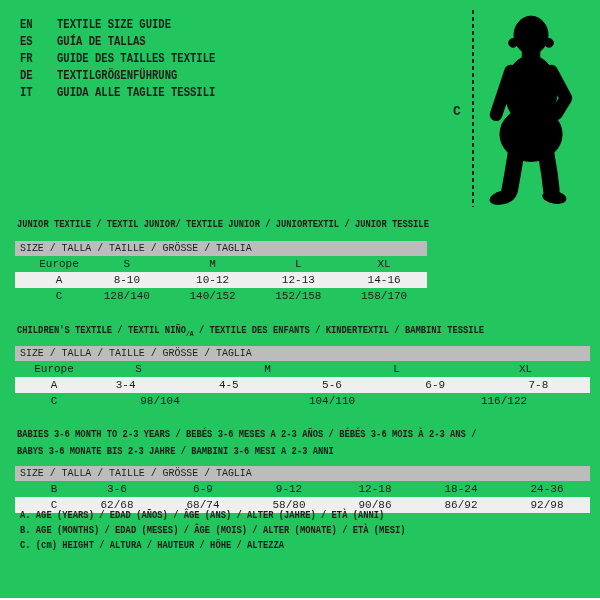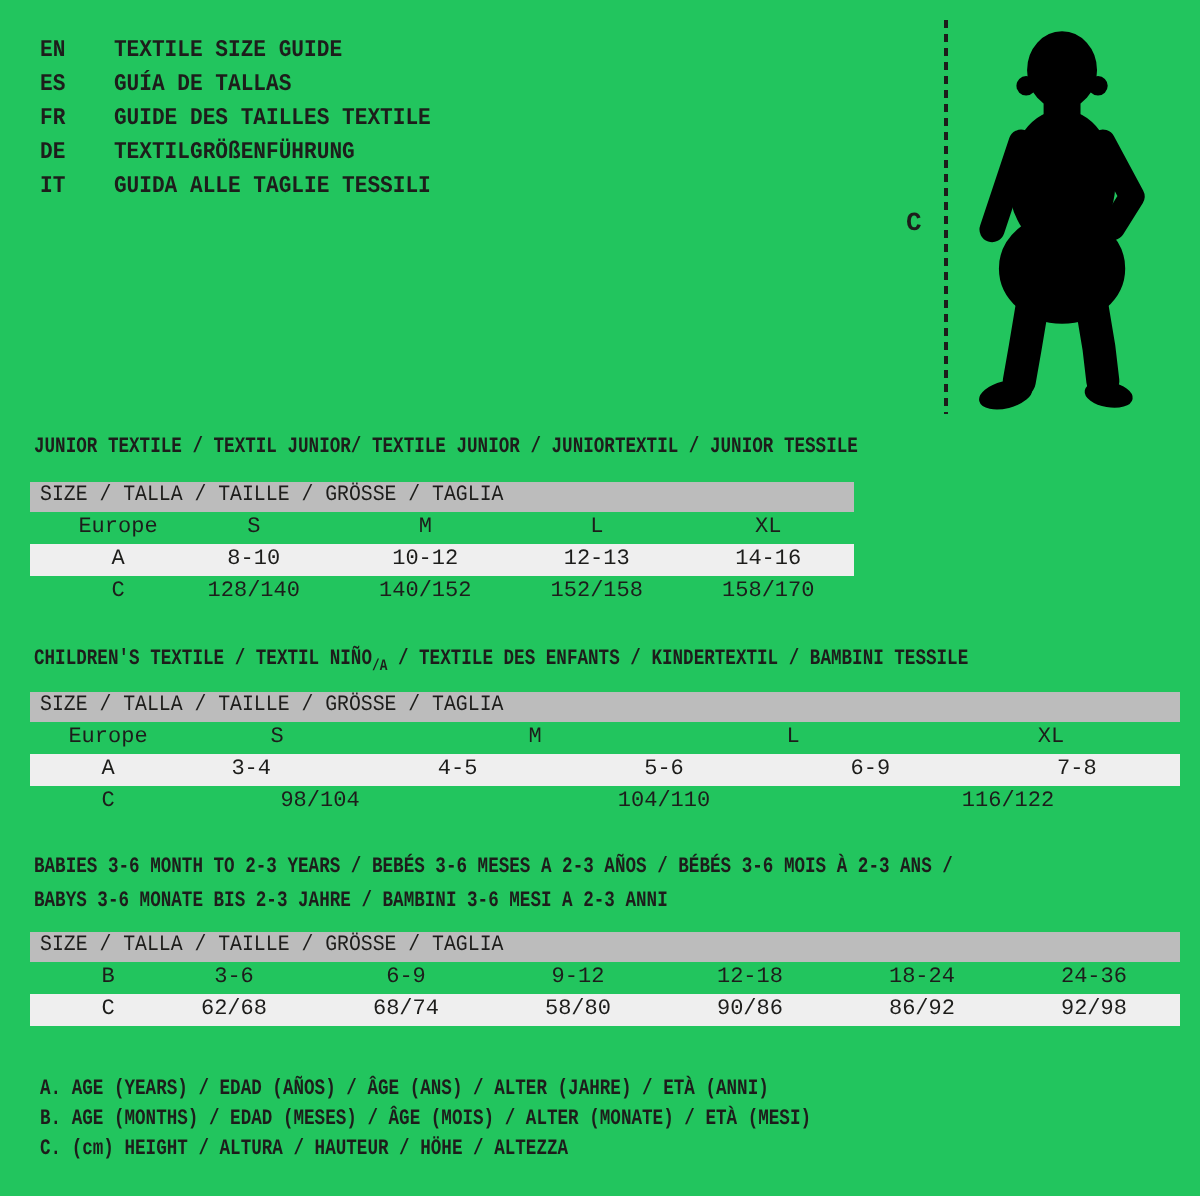--- a/index.html
+++ b/index.html
@@ -27,21 +27,21 @@
   .thead{height:15px;line-height:15px;background:var(--bar-bg,#bcbcbc);padding-left:5px;
     white-space:nowrap;overflow:hidden;}
   .thead span{display:inline-block;transform:scaleX(0.9);transform-origin:0 50%;}
   .trow{display:flex;height:16px;line-height:16px;}
   .trow.shaded{background:var(--alt-bg,#efefef);}
   .trow .rlabel{padding-left:5px;text-align:center;margin-left:14px;}
   .t-wide .rlabel{width:40px;flex:0 0 40px;}
   .t-narrow .rlabel{width:50px;flex:0 0 50px;}
   .trow .cell{flex:1;text-align:center;}
   
-  .footnotes{position:absolute;left:20px;top:538px;}
+  .footnotes{position:absolute;left:20px;top:508px;}
   .footnote{height:15px;line-height:15px;font-weight:bold;font-size:11px;
     transform:scaleX(0.8);transform-origin:0 50%;white-space:nowrap;}
 </style>
 </head>
 <body>
 
 <div id="canvas" style="--ink: #1d1d1b; --bar-bg: #bcbcbc; --alt-bg: #efefef;">
 
   <div class="lang-block">
     <div class="lang-line">

